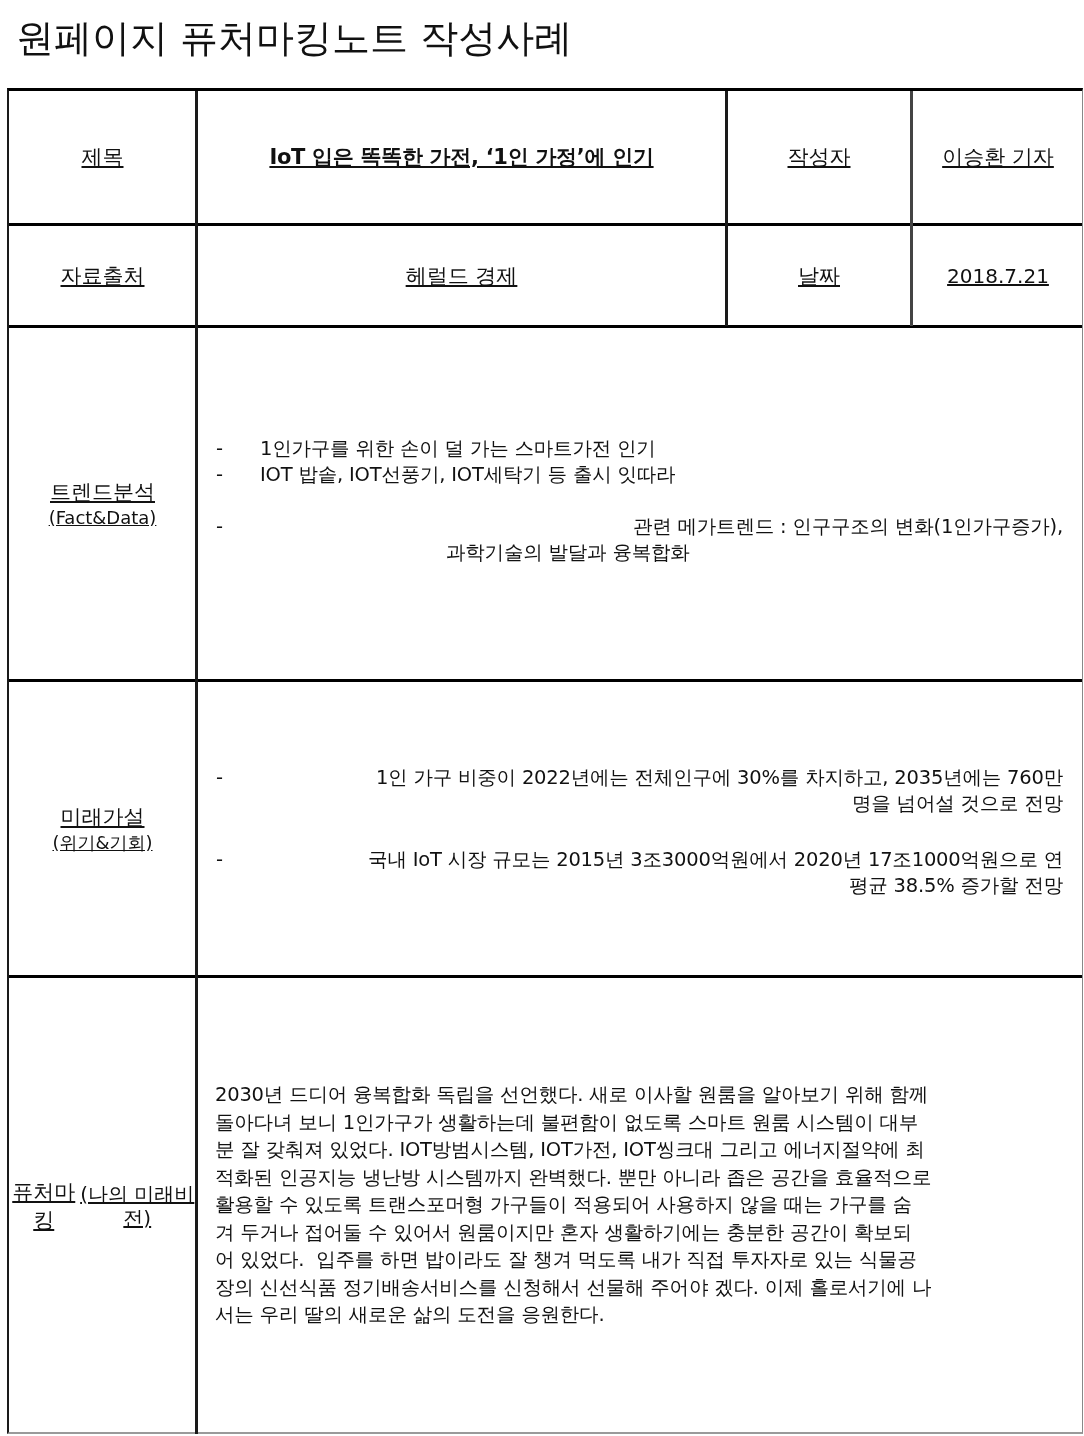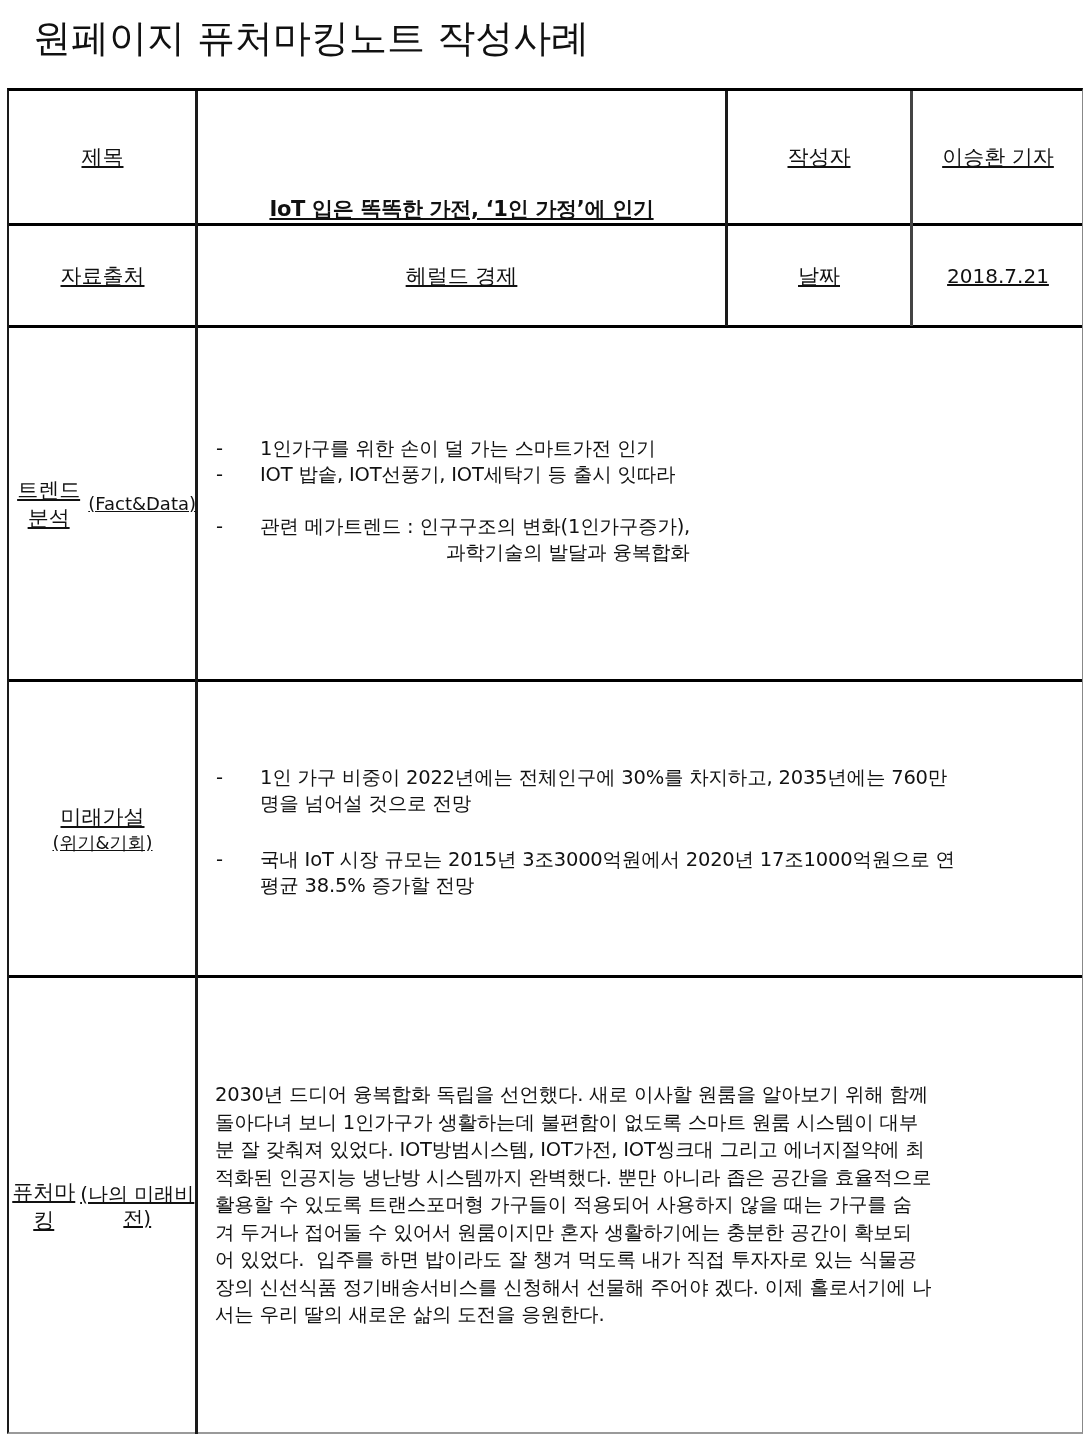--- a/index.html
+++ b/index.html
@@ -10,21 +10,21 @@
     body {
       width: 1084px;
       height: 1436px;
       position: relative;
       overflow: hidden;
       font-family: "DejaVu Sans", "Liberation Sans", sans-serif;
       color: #111111;
     }
     .page-title {
       position: absolute;
-      left: 33px;
+      left: 16px;
       top: 12px;
       font-size: 38px;
       line-height: 52px;
       font-weight: normal;
       letter-spacing: 0px;
       color: #111;
       white-space: nowrap;
     }
     .sheet {
       position: absolute;
@@ -89,20 +89,21 @@
       position: relative;
       padding-left: 44px;
     }
     .bullet .dash {
       position: absolute;
       left: 0;
       top: 0;
     }
     .bullet .cont {
       display: block;
+      text-align: right;
     }
     .indent-cont {
       display: block;
       padding-left: 186px;
     }
     .gap {
       height: 26px;
     }
     .paragraph {
       position: absolute;
@@ -128,21 +129,21 @@
   <div class="hline" style="top:588px;"></div>
   <div class="hline" style="top:884px;"></div>
 
   <div class="vline" style="left:186px; top:0; height:1343px;"></div>
   <div class="vline" style="left:716px; top:0; height:235px;"></div>
   <div class="vline" style="left:901px; top:0; height:235px; background:#444;"></div>
 
   <div class="cell" style="left:0; top:0; width:187px; height:132px;">
     <span class="label">제목</span>
   </div>
-  <div class="cell" style="left:189px; top:0; width:527px; height:132px;align-items:flex-end;">
+  <div class="cell" style="left:189px; top:0; width:527px; height:132px;">
     <span class="title-value">IoT 입은 똑똑한 가전, ‘1인 가정’에 인기</span>
   </div>
   <div class="cell" style="left:719px; top:0; width:182px; height:132px;">
     <span class="label">작성자</span>
   </div>
   <div class="cell" style="left:904px; top:0; width:170px; height:132px;">
     <span class="plain-value">이승환 기자</span>
   </div>
 
   <div class="cell" style="left:0; top:135px; width:187px; height:99px;">
@@ -151,21 +152,21 @@
   <div class="cell" style="left:189px; top:135px; width:527px; height:99px;">
     <span class="plain-value">헤럴드 경제</span>
   </div>
   <div class="cell" style="left:719px; top:135px; width:182px; height:99px;">
     <span class="label">날짜</span>
   </div>
   <div class="cell" style="left:904px; top:135px; width:170px; height:99px;">
     <span class="plain-value" style="font-size:20px;">2018.7.21</span>
   </div>
 
-  <div class="cell" style="left:0; top:237px; width:187px; height:351px; flex-direction:row;">
+  <div class="cell" style="left:0; top:237px; width:187px; height:351px; flex-direction:column;">
     <span class="label">트렌드분석</span>
     <span class="label-sub">(Fact&amp;Data)</span>
   </div>
   <div style="position:absolute; left:189px; top:237px; width:885px; height:351px;">
     <div class="bullets" style="top:108px;">
       <div class="bullet">
         <span class="dash">-</span>
         <span>1인가구를 위한 손이 덜 가는 스마트가전 인기</span>
       </div>
       <div class="bullet">

